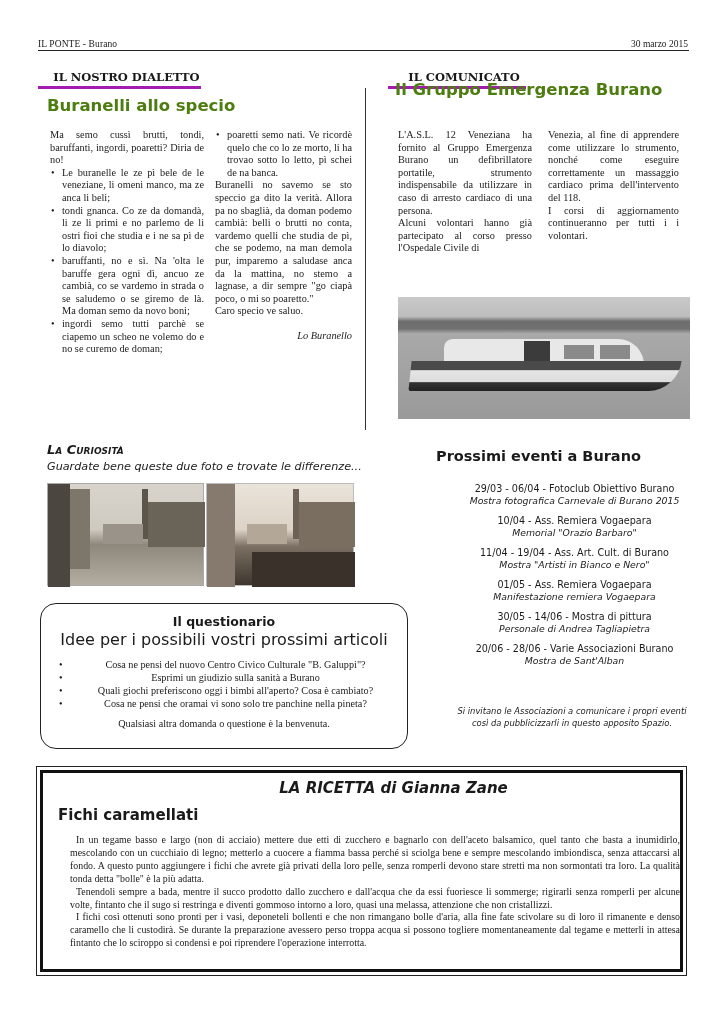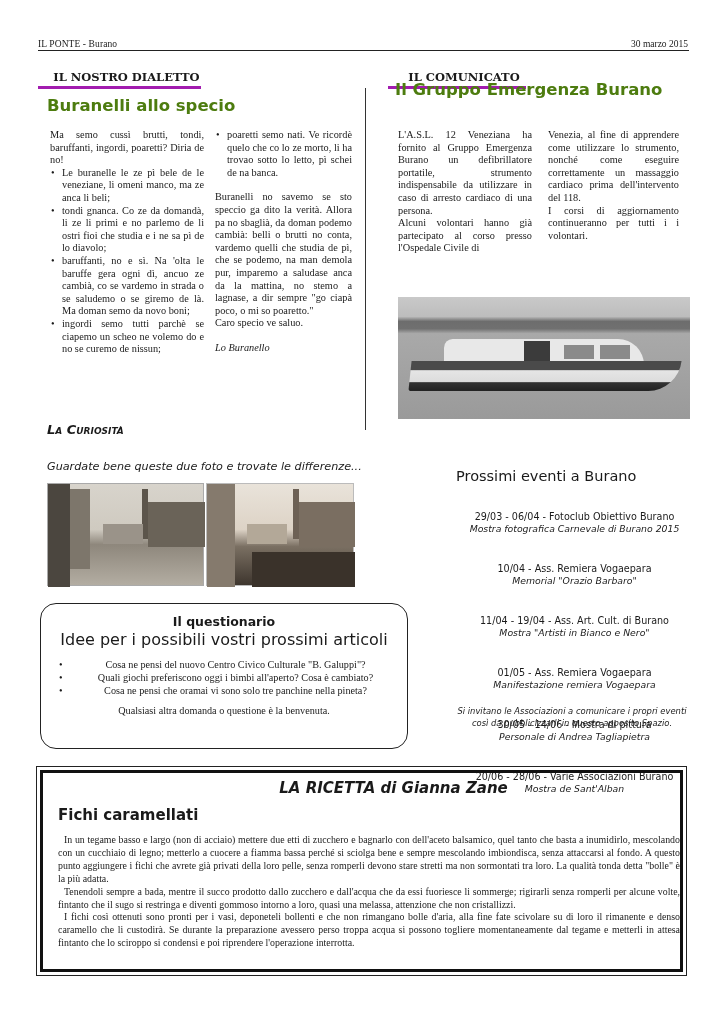--- a/index.html
+++ b/index.html
@@ -13,38 +13,38 @@
     .hdr-rule { left: 38px; top: 50px; width: 651px; height: 1px; background: #222; }
     .section-label {
       font-family: "DejaVu Serif", serif; font-weight: bold; font-size: 11.5px;
       padding: 0 0 2px 14px; border-bottom: 3px solid #a21caf;
     }
     .h-title { font-family: "DejaVu Sans", sans-serif; font-weight: bold; font-size: 16.5px; color: #4d7c0f; }
     .col { font-size: 10.3px; line-height: 12.6px; text-align: justify; }
     .col ul { list-style: none; }
     .col li { position: relative; padding-left: 12px; margin-bottom: 0; }
     .col li::before { content: "\2022"; position: absolute; left: 1px; top: 0; }
-    .para { margin-top: 12px; }
-    .sig { font-style: italic; margin-top: 12px; }
+    .para { }
+    .sig { text-align: right; font-style: italic; margin-top: 12px; }
     .vdiv { left: 365px; top: 88px; width: 1px; height: 342px; background: #333; }
     .boat-photo {
       left: 398px; top: 297px; width: 292px; height: 122px;
       background: linear-gradient(#c9c9c9 0%, #bdbdbd 16%, #6d6d6d 20%, #707070 26%, #a9a9a9 30%, #9a9a9a 100%);
     }
     .boat-hull {
       position: absolute; left: 12px; top: 64px; width: 270px; height: 30px;
       background: linear-gradient(#4a4a4a 0%, #4a4a4a 30%, #e5e5e5 32%, #dcdcdc 70%, #333 72%, #222 100%);
       border-radius: 0 0 60px 4px; transform: skewX(-6deg);
     }
     .boat-cabin {
       position: absolute; left: 46px; top: 42px; width: 200px; height: 26px;
       background: #e8e8e8; border-radius: 10px 30px 0 0;
     }
     .boat-window { position: absolute; background: #3b3b3b; }
-    .curio-title { left: 47px; top: 422px; font-family: "DejaVu Sans", sans-serif; font-weight: bold; font-style: italic; font-size: 13px; font-variant: small-caps; }
+    .curio-title { left: 47px; top: 442px; font-family: "DejaVu Sans", sans-serif; font-weight: bold; font-style: italic; font-size: 13px; font-variant: small-caps; }
     .curio-sub { left: 47px; top: 460px; font-family: "DejaVu Sans", sans-serif; font-style: italic; font-size: 11.2px; }
     .oldphoto1 {
       left: 47px; top: 483px; width: 157px; height: 103px;
       background: linear-gradient(180deg, #d8d4cc 0%, #cfcac0 45%, #8e877c 60%, #b3ada2 100%);
       border: 1px solid #aaa;
     }
     .oldphoto2 {
       left: 206px; top: 483px; width: 148px; height: 103px;
       background: linear-gradient(180deg, #e9e3da 0%, #ddd3c6 45%, #7a6f62 62%, #3e362e 100%);
       border: 1px solid #bbb;
@@ -53,50 +53,50 @@
     .quest-box {
       left: 40px; top: 603px; width: 368px; height: 146px;
       border: 1.5px solid #222; border-radius: 16px; padding: 10px 12px;
     }
     .q-title { font-family: "DejaVu Sans", sans-serif; font-weight: bold; font-size: 12.5px; }
     .q-sub { font-family: "DejaVu Sans", sans-serif; font-size: 16px; margin-top: 1px; }
     .q-list { list-style: none; margin-top: 9px; font-size: 10.2px; line-height: 13px; }
     .q-list li { position: relative; padding-left: 23px; }
     .q-list li::before { content: "\2022"; position: absolute; left: 6px; }
     .q-foot { font-size: 10.2px; margin-top: 8px; }
-    .events-title { left: 456px; top: 448px; font-family: "DejaVu Sans", sans-serif; font-weight: normal; font-size: 14.5px; margin-top: 20px; }
+    .events-title { left: 436px; top: 448px; font-family: "DejaVu Sans", sans-serif; font-weight: bold; font-size: 14.5px; }
     .events { left: 452px; top: 483px; width: 245px; }
-    .ev { margin-bottom: 8px; margin-top: 28px; }
+    .ev { margin-bottom: 8px; }
     .ev-line { font-family: "DejaVu Sans", sans-serif; font-size: 9.6px; line-height: 12px; }
     .ev-desc { font-family: "DejaVu Sans", sans-serif; font-style: italic; font-size: 9.3px; line-height: 12px; }
     .ev-note { left: 452px; top: 706px; width: 240px; font-family: "DejaVu Sans", sans-serif; font-style: italic; font-size: 8.4px; line-height: 11.6px; }
     .recipe-outer { left: 36px; top: 766px; width: 651px; height: 210px; border: 1px solid #222; }
     .recipe-inner { left: 40px; top: 770px; width: 643px; height: 202px; border: 3px solid #111; }
     .recipe-heading { left: 40px; width: 707px; top: 779px; text-align: center; font-family: "DejaVu Sans", sans-serif; font-weight: bold; font-style: italic; font-size: 15px; }
     .recipe-title { left: 58px; top: 806px; font-family: "DejaVu Sans", sans-serif; font-weight: bold; font-size: 15px; }
     .recipe-body { left: 58px; top: 834px; width: 622px; font-size: 9.9px; line-height: 12.9px; text-align: justify; }
-    .recipe-body p { text-indent: 6px; }
+    .recipe-body p { text-indent: 6px; margin-left: 12px; }
   </style>
 </head>
 <body>
 
 <div class="abs hdr-left">IL PONTE - Burano</div>
 <div class="abs hdr-right">30 marzo 2015</div>
 <div class="abs hdr-rule"></div>
 
 <div class="abs section-label" style="left:38px; top:70px; width:163px;">IL NOSTRO DIALETTO</div>
 <div class="abs h-title" style="left:47px; top:96px;">Buranelli allo specio</div>
 
 <div class="abs col" style="left:50px; top:129px; width:154px;">
   <div>Ma semo cussì brutti, tondi, baruffanti, ingordi, poaretti? Diria de no!</div>
   <ul>
     <li>Le buranelle le ze pì bele de le veneziane, li omeni manco, ma ze anca li beli;</li>
     <li>tondi gnanca. Co ze da domandà, li ze li primi e no parlemo de li ostri fioi che studia e i ne sa pì de lo diavolo;</li>
     <li>baruffanti, no e sì. Na 'olta le baruffe gera ogni dì, ancuo ze cambià, co se vardemo in strada o se saludemo o se giremo de là. Ma doman semo da novo boni;</li>
-    <li>ingordi semo tutti parchè se ciapemo un scheo ne volemo do e no se curemo de nissun;</li>
+    <li>ingordi semo tutti parchè se ciapemo un scheo ne volemo do e no se curemo de doman;</li>
   </ul>
 </div>
 <div class="abs col" style="left:215px; top:129px; width:137px;">
   <ul>
     <li>poaretti semo nati. Ve ricordè quelo che co lo ze morto, li ha trovao sotto lo letto, pì schei de na banca.</li>
   </ul>
   <div class="para">Buranelli no savemo se sto speccio ga dito la verità. Allora pa no sbaglià, da doman podemo cambià: belli o brutti no conta, vardemo quelli che studia de pì, che se podemo, na man demola pur, imparemo a saludase anca da la mattina, no stemo a lagnase, a dir sempre "go ciapà poco, o mi so poaretto."</div>
   <div style="text-align:left;">Caro specio ve saluo.</div>
   <div class="sig">Lo Buranello</div>
 </div>
@@ -139,20 +139,21 @@
   <div class="bldg" style="left:92px; top:18px; width:56px; height:45px; background:#7a6e61;"></div>
   <div class="bldg" style="left:40px; top:40px; width:40px; height:20px; background:#b3a898;"></div>
   <div class="bldg" style="left:45px; top:68px; width:103px; height:35px; background:#3a322a;"></div>
 </div>
 
 <div class="abs quest-box">
   <div class="q-title">Il questionario</div>
   <div class="q-sub">Idee per i possibili vostri prossimi articoli</div>
   <ul class="q-list">
     <li>Cosa ne pensi del nuovo Centro Civico Culturale "B. Galuppi"?</li>
+    <li>Esprimi un giudizio sulla sanità a Burano</li>
     <li>Quali giochi preferiscono oggi i bimbi all'aperto? Cosa è cambiato?</li>
     <li>Cosa ne pensi che oramai vi sono solo tre panchine nella pineta?</li>
   </ul>
   <div class="q-foot">Qualsiasi altra domanda o questione è la benvenuta.</div>
 </div>
 
 <div class="abs events-title">Prossimi eventi a Burano</div>
 <div class="abs events">
   <div class="ev">
     <div class="ev-line">29/03 - 06/04 - Fotoclub Obiettivo Burano</div>

